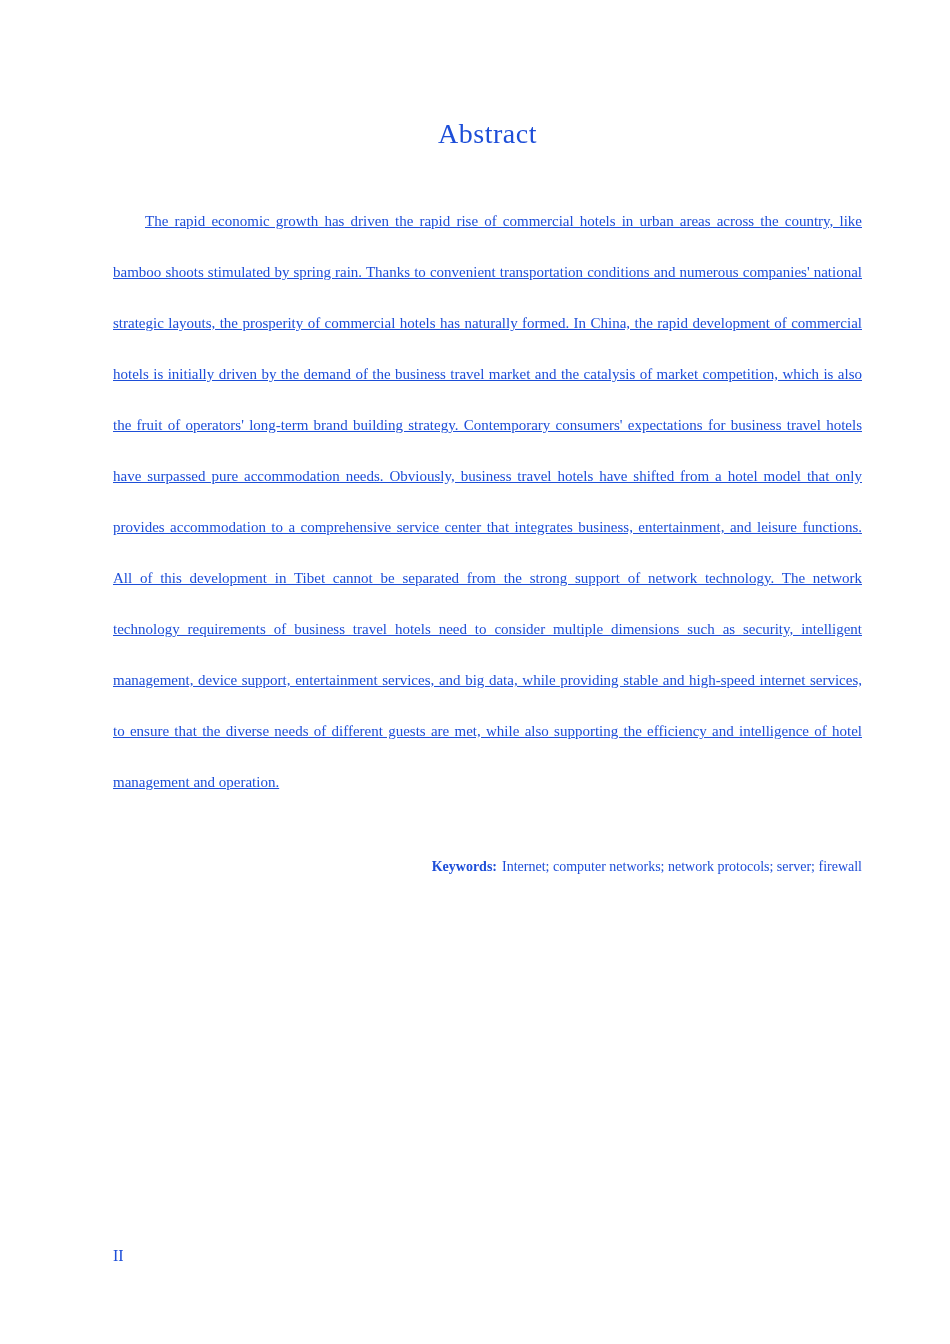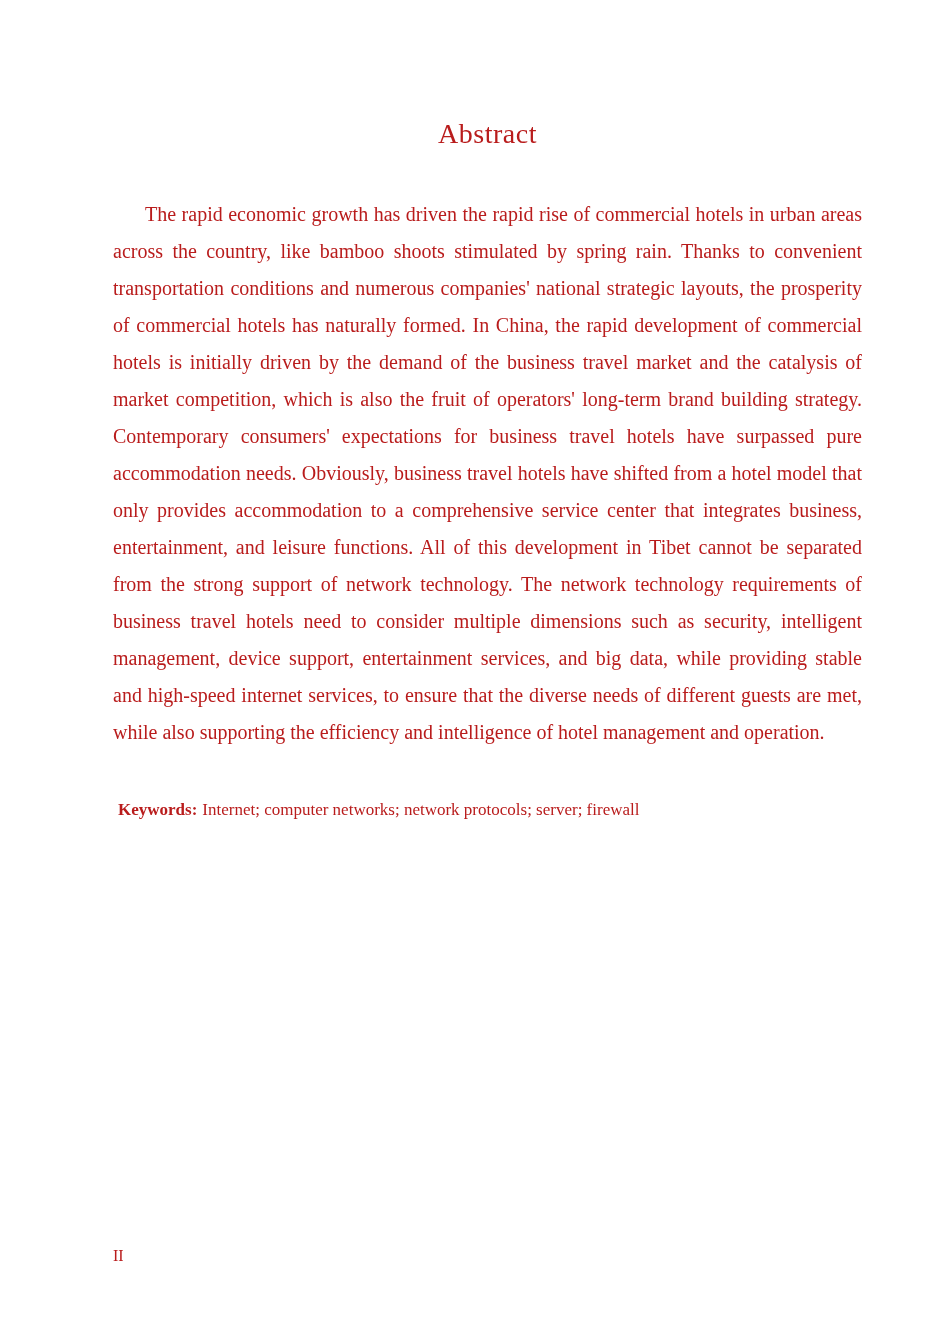--- a/index.html
+++ b/index.html
@@ -5,52 +5,53 @@
   html, body {
     margin: 0;
     padding: 0;
     background: #ffffff;
   }
   .page {
     position: relative;
     width: 950px;
     height: 1344px;
     background: #ffffff;
-    color: #b91c1c;
+    color: #1d4ed8;
     font-family: "Liberation Serif", serif;
     overflow: hidden;
   }
   .content {
     position: absolute;
     left: 113px;
     top: 0;
     width: 749px;
   }
   .doc-title {
     margin: 0;
     padding-top: 117px;
     font-size: 28px;
     line-height: 34px;
     font-weight: 400;
     text-align: center;
     letter-spacing: 0.5px;
   }
   .abstract-paragraph {
     margin: 45px 0 0 0;
-    font-size: 20px;
-    line-height: 37px;
+    font-size: 15px;
+    line-height: 51px;
     text-align: justify;
     text-justify: inter-word;
     text-indent: 32px;
+    text-decoration: underline;
   }
   .keywords-line {
     margin: 40px 0 0 5px;
-    font-size: 17px;
+    font-size: 14px;
     line-height: 37px;
-    text-align: left;
+    text-align: right;
   }
   .keywords-label {
     font-weight: 700;
     margin-right: 5px;
   }
   .page-number {
     position: absolute;
     top: 1247px;
     left: 113px;
     width: 749px;

